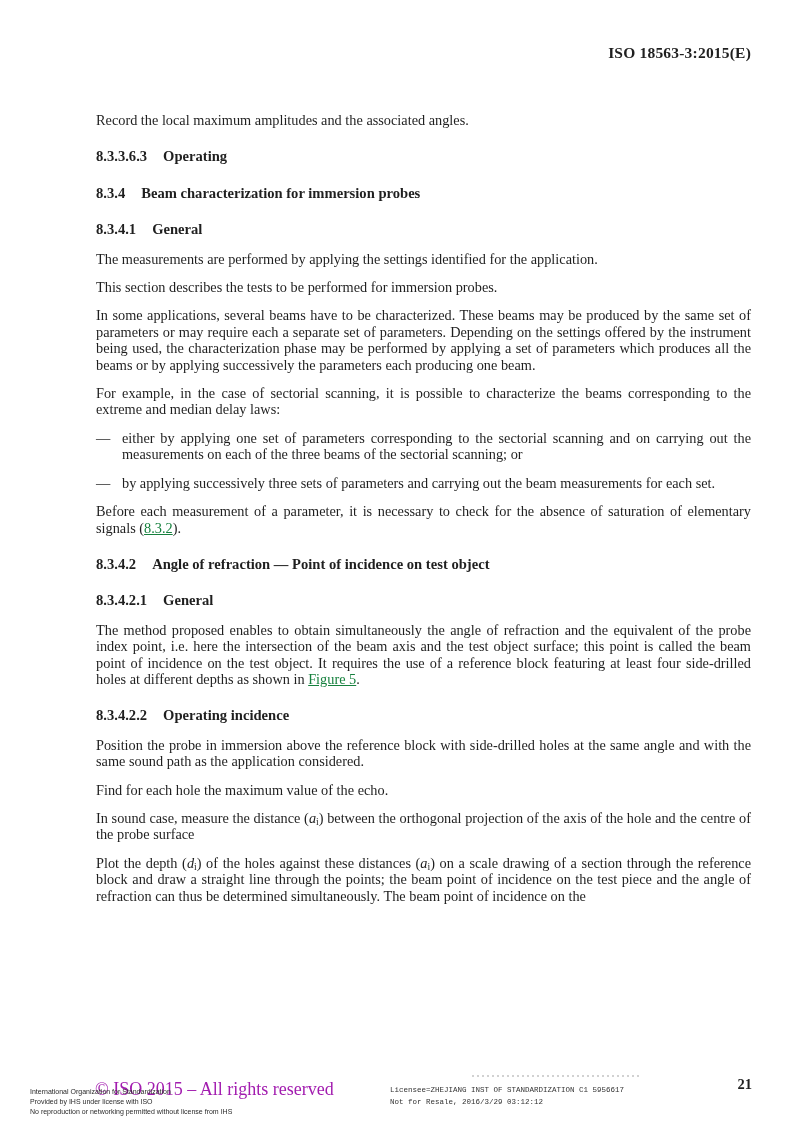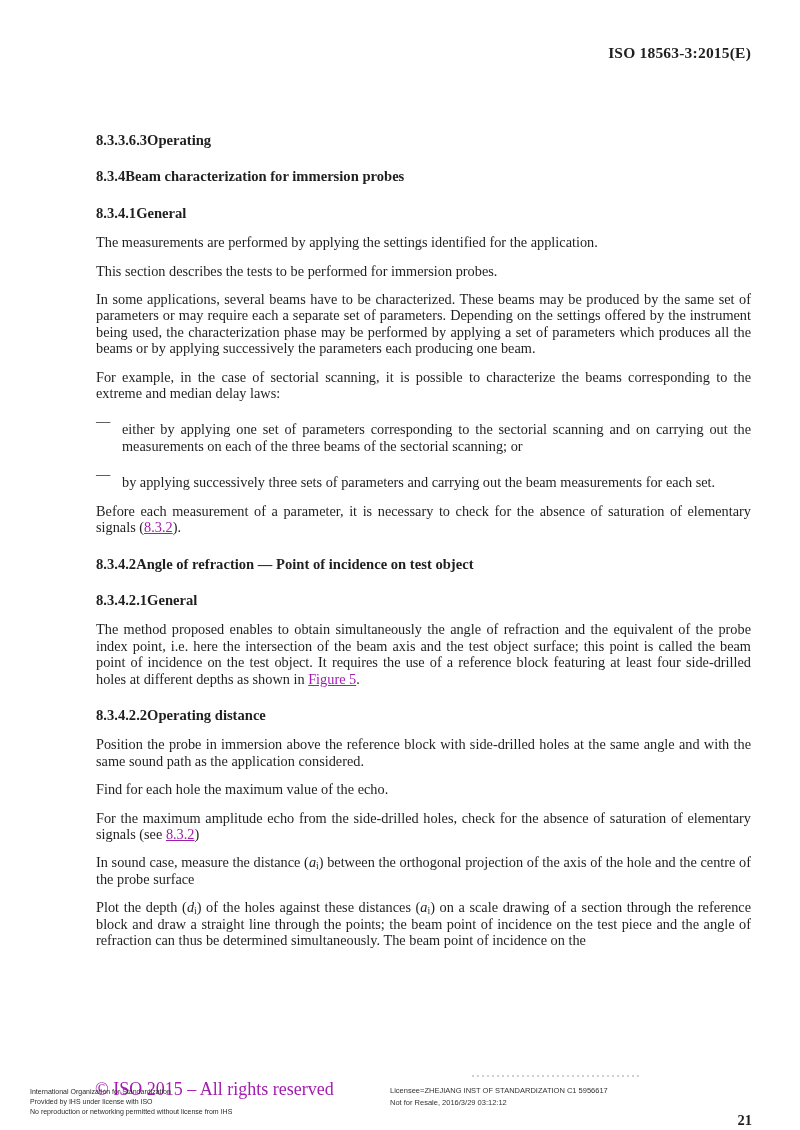--- a/index.html
+++ b/index.html
@@ -17,61 +17,62 @@
   }
   .content {
     position:absolute; left:96px; top:112px; width:655px;
     font-size:14.3px; line-height:16.4px;
   }
   .content p { margin:0 0 12px 0; text-align:justify; }
   .heading {
     font-weight:bold; font-size:14.6px; line-height:16.4px;
     margin:20px 0 13px 0;
   }
-  .heading .h-num { display:inline-block; }
+  .heading .h-num { display:inline-block; margin-right:16px; }
   .bullet { display:flex; margin:0 0 12px 0; }
   .bullet .dash { flex:0 0 26px; }
-  .bullet .btext { flex:1 1 auto; text-align:justify;margin-top:8px; }
-  a.doclink { color:#a21caf; text-decoration:underline; cursor:pointer; }
+  .bullet .btext { flex:1 1 auto; text-align:justify; }
+  a.doclink { color:#15803d; text-decoration:underline; cursor:pointer; }
   .var { font-style:italic; }
   sub.si { font-style:normal; font-size:68%; vertical-align:-0.18em; line-height:0; }
   
   .copyright {
     position:absolute; left:95px; top:1079px;
     font-size:18px; color:#a21caf;
   }
   .ihs {
     position:absolute; left:30px; top:1087px;
     font-family:"Liberation Sans", sans-serif;
     font-size:7px; line-height:10px; color:#2a2a2a;
   }
   .license {
     position:absolute; left:390px; top:1085px;
-    font-family:Liberation Sans, sans-serif;
+    font-family:Liberation Mono, monospace;
     font-size:7.5px; line-height:11.5px; color:#333;
   }
   .artifact {
     position:absolute; left:472px; top:1075px; width:168px; height:2px;
     background:repeating-linear-gradient(90deg,#9a9a9a 0 2px,transparent 2px 5px);
     opacity:0.45;
   }
   .pagenum {
     position:absolute; right:48px; top:1076px;
-    font-weight:bold; font-size:14.5px;margin-top:36px;
+    font-weight:bold; font-size:14.5px;
   }
 </style>
 </head>
 <body>
 
 <div class="page">
 
   <div class="doc-ref">ISO 18563-3:2015(E)</div>
 
   <div class="content">
 
+    <p>Record the local maximum amplitudes and the associated angles.</p>
 
     <div class="heading">
       <span class="h-num">8.3.3.6.3</span><span>Operating</span>
     </div>
 
 
     <div class="heading">
       <span class="h-num">8.3.4</span><span>Beam characterization for immersion probes</span>
     </div>
 
@@ -103,28 +104,27 @@
       <span class="h-num">8.3.4.2</span><span>Angle of refraction — Point of incidence on test object</span>
     </div>
 
     <div class="heading">
       <span class="h-num">8.3.4.2.1</span><span>General</span>
     </div>
 
     <p><span>The method proposed enables to obtain simultaneously the angle of refraction and the equivalent of the probe index point, i.e. here the intersection of the beam axis and the test object surface; this point is called the beam point of incidence on the test object. It requires the use of a reference block featuring at least four side-drilled holes at different depths as shown in </span><a class="doclink" href="#">Figure 5</a><span>.</span></p>
 
     <div class="heading">
-      <span class="h-num">8.3.4.2.2</span><span>Operating distance</span>
+      <span class="h-num">8.3.4.2.2</span><span>Operating incidence</span>
     </div>
 
     <p>Position the probe in immersion above the reference block with side-drilled holes at the same angle and with the same sound path as the application considered.</p>
 
     <p>Find for each hole the maximum value of the echo.</p>
 
-    <p><span>For the maximum amplitude echo from the side-drilled holes, check for the absence of saturation of elementary signals (see </span><a class="doclink" href="#">8.3.2</a><span>)</span></p>
 
     <p><span>In sound case, measure the distance (</span><span class="var">a</span><sub class="si">i</sub><span>) between the orthogonal projection of the axis of the hole and the centre of the probe surface</span></p>
 
     <p><span>Plot the depth (</span><span class="var">d</span><sub class="si">i</sub><span>) of the holes against these distances (</span><span class="var">a</span><sub class="si">i</sub><span>) on a scale drawing of a section through the reference block and draw a straight line through the points; the beam point of incidence on the test piece and the angle of refraction can thus be determined simultaneously. The beam point of incidence on the</span></p>
 
   </div>
 
   <div class="copyright">© ISO 2015 – All rights reserved</div>
 
   <div class="ihs">

